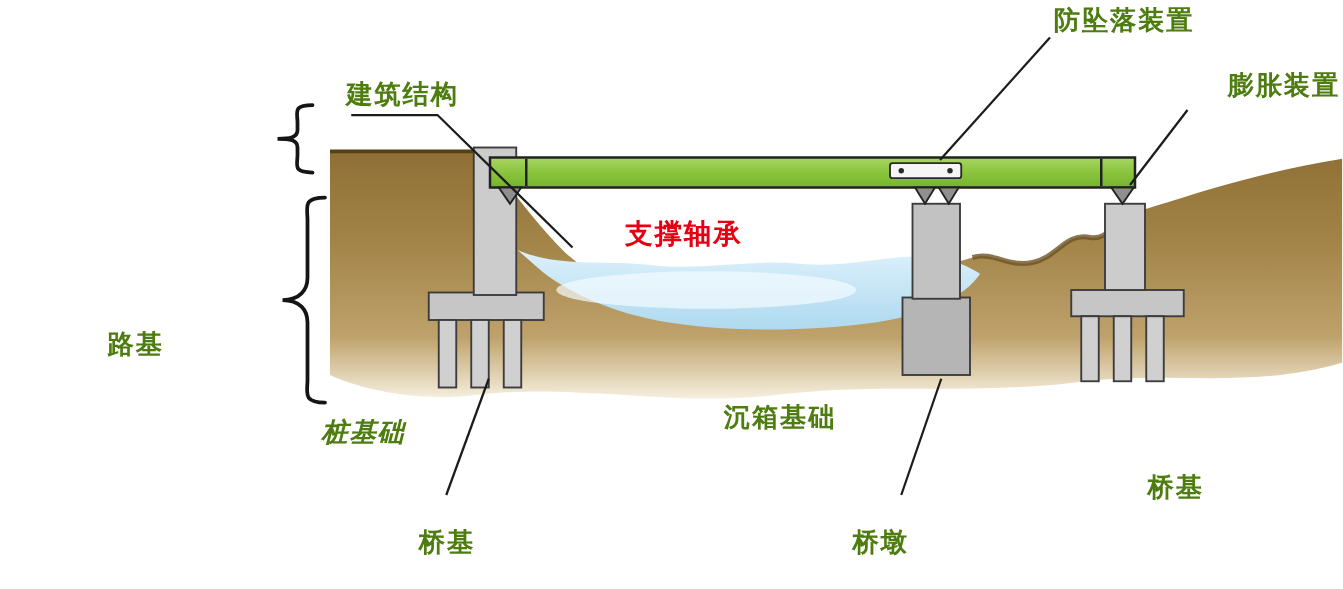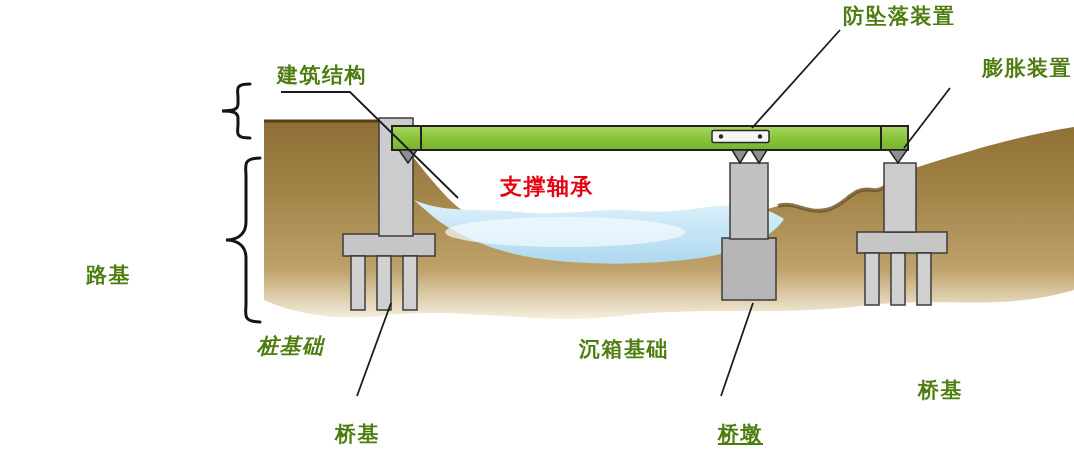--- a/index.html
+++ b/index.html
@@ -120,21 +120,21 @@
   <div class="label" style="left:277px; top:64px;">建筑结构</div>
 
   <div class="label" style="left:843px; top:5px;">防坠落装置</div>
 
   <div class="label" style="left:982px; top:57px;">膨胀装置</div>
 
   <div class="label label-red" style="left:500px; top:175px;font-family:Liberation Serif, serif;">支撑轴承</div>
 
   <div class="label" style="left:257px; top:335px;font-style:italic;">桩基础</div>
 
-  <div class="label" style="left:579px; top:323px;margin-top:15px;">沉箱基础</div>
+  <div class="label" style="left:579px; top:323px;">沉箱基础</div>
 
   <div class="label" style="left:335px; top:423px;">桥基</div>
 
-  <div class="label" style="left:718px; top:423px;text-decoration:underline;">桥墩</div>
+  <div class="label" style="left:682px; top:423px;">桥墩</div>
 
   <div class="label" style="left:918px; top:379px;">桥基</div>
 
 </div>
 
 </body></html>

